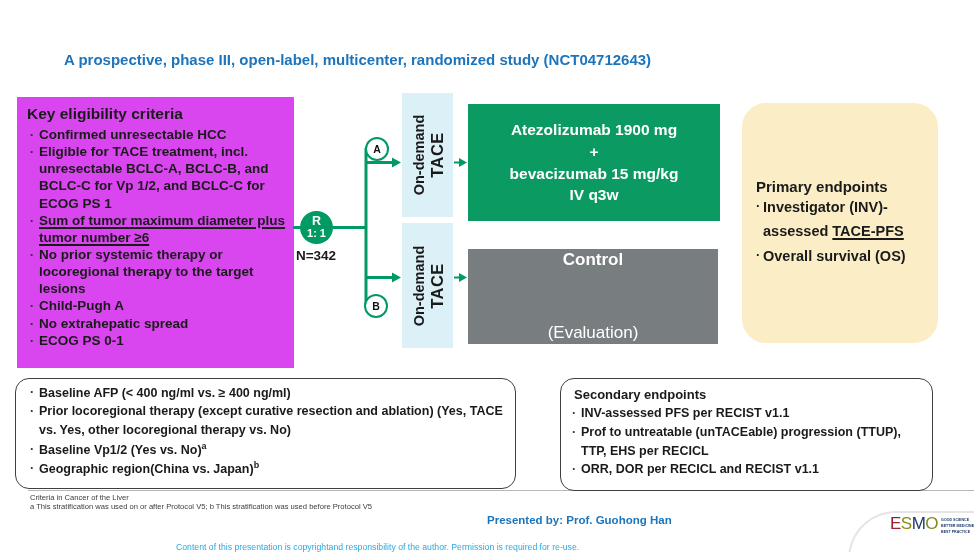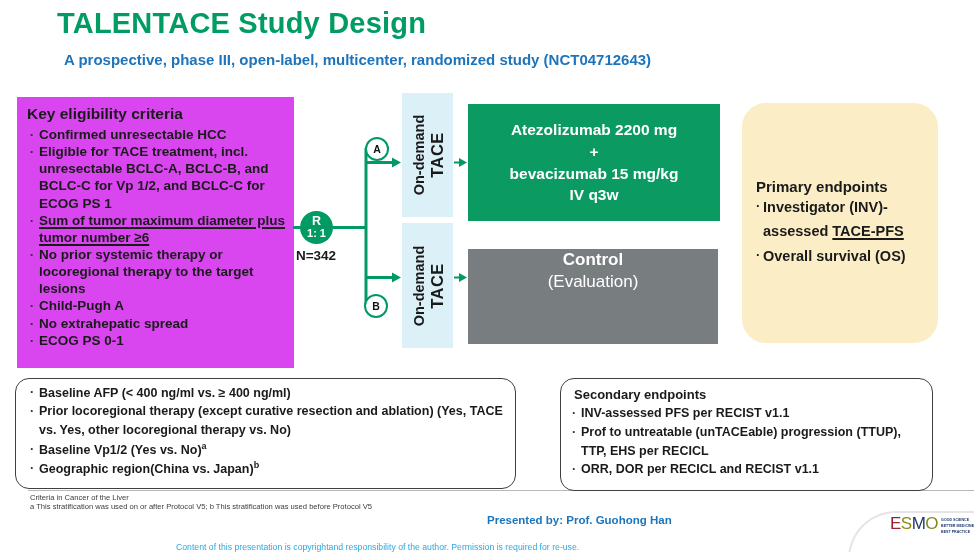--- a/index.html
+++ b/index.html
@@ -39,21 +39,21 @@
   .tace-inner{position:absolute;left:50%;top:50%;transform:translate(-50%,-50%) rotate(-90deg);
     text-align:center;white-space:nowrap;color:#1a1a1a;}
   .tace-inner .l1{font-size:14.5px;font-weight:bold;line-height:1.15;}
   .tace-inner .l2{font-size:16.5px;font-weight:bold;line-height:1.1;letter-spacing:0.5px;}
 
   
   .arm-exp{position:absolute;left:468px;top:104px;width:252px;height:117px;background:#0B9A62;
     display:flex;flex-direction:column;align-items:center;justify-content:center;
     color:#fff;font-size:15.5px;font-weight:bold;line-height:1.4;text-align:center;z-index:2;}
   .arm-ctrl{position:absolute;left:468px;top:249px;width:250px;height:95px;background:#787D80;
-    display:flex;flex-direction:column;align-items:center;justify-content:flex-start;
+    display:flex;flex-direction:column;align-items:center;justify-content:space-between;
     color:#fff;text-align:center;line-height:1.3;z-index:2;}
   .arm-ctrl .c1{font-size:17px;font-weight:bold;}
   .arm-ctrl .c2{font-size:17px;font-weight:normal;}
 
   
   .primary{position:absolute;left:742px;top:103px;width:170px;height:240px;background:#FBEEC7;border-radius:24px;
     padding:0 12px 0 14px;display:flex;flex-direction:column;justify-content:center;z-index:2;}
   .primary .p-title{font-size:15px;font-weight:bold;margin-bottom:0;}
   .pb{display:flex;font-size:14.5px;font-weight:bold;line-height:1.7;}
   .pb .dot{flex:0 0 7px;font-size:13px;}
@@ -83,21 +83,20 @@
   .logo-letters{font-size:17px;font-weight:400;line-height:1;letter-spacing:-0.5px;}
   .lg-e{color:#9B1E33;} .lg-s{color:#8A8D15;} .lg-m{color:#1E3A6E;} .lg-o{color:#7E8B1D;}
   .tagline{margin-left:3px;margin-top:3px;}
   .tagline div{font-size:3.6px;font-weight:bold;color:#1E3A6E;line-height:1.6;white-space:nowrap;}
 </style>
 </head>
 <body>
 
 <div class="slide">
 
-  <div class="title">TALENTACE Study Design</div>
   <div class="subtitle">A prospective, phase III, open-label, multicenter, randomized study (NCT04712643)</div>
 
   <div class="elig">
     <div class="elig-title">Key eligibility criteria</div>
     <div class="b-item">
         <span class="dot">·</span>
         <span class="txt">Confirmed unresectable HCC</span>
       </div>
     <div class="b-item">
         <span class="dot">·</span>
@@ -153,21 +152,21 @@
     </div>
   </div>
   <div class="tace bottom">
     <div class="tace-inner">
       <div class="l1">On-demand</div>
       <div class="l2">TACE</div>
     </div>
   </div>
 
   <div class="arm-exp">
-    <div>Atezolizumab 2200 mg</div>
+    <div>Atezolizumab 1900 mg</div>
     <div>+</div>
     <div>bevacizumab 15 mg/kg</div>
     <div>IV q3w</div>
   </div>
   <div class="arm-ctrl">
     <div class="c1">Control</div>
     <div class="c2">(Evaluation)</div>
   </div>
 
   <div class="primary">

